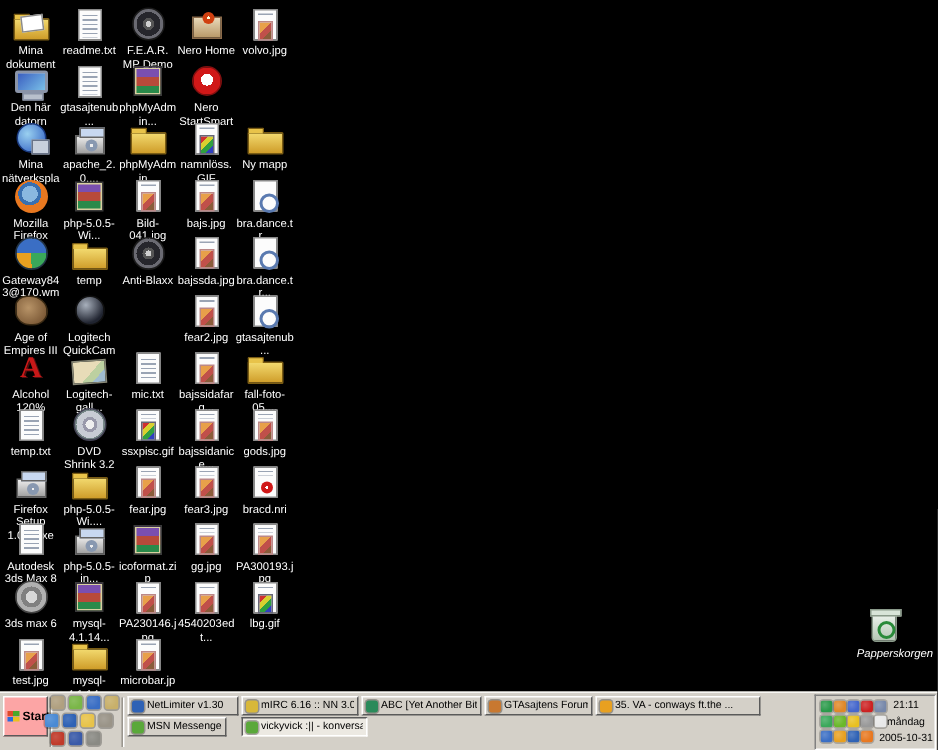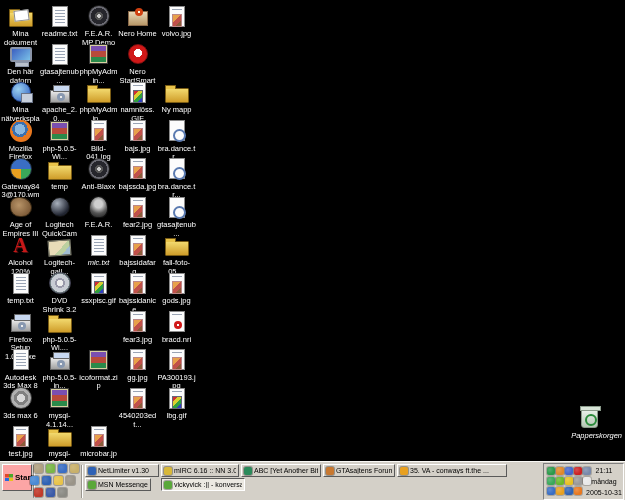--- a/index.html
+++ b/index.html
@@ -244,26 +244,20 @@
           <div class="s-horse"></div>
         </div>
         <div class="lbl">Age of Empires III</div>
       </div>
       <div class="dicon" style="left: 40px; top: 194px;">
         <div class="ig">
           <div class="s-camera"></div>
         </div>
         <div class="lbl">Logitech QuickCam</div>
       </div>
-      <div class="dicon" style="left: 79px; top: 194px;">
-        <div class="ig">
-          <div class="s-fear"></div>
-        </div>
-        <div class="lbl">F.E.A.R.</div>
-      </div>
       <div class="dicon" style="left: 118px; top: 194px;">
         <div class="ig">
           <div class="s-image"></div>
         </div>
         <div class="lbl">fear2.jpg</div>
       </div>
       <div class="dicon" style="left: 157px; top: 194px;">
         <div class="ig">
           <div class="s-torrent"></div>
         </div>
@@ -274,21 +268,21 @@
           <div class="s-alcohol"></div>
         </div>
         <div class="lbl">Alcohol 120%</div>
       </div>
       <div class="dicon" style="left: 40px; top: 232.2px;">
         <div class="ig">
           <div class="s-map"></div>
         </div>
         <div class="lbl">Logitech-gall...</div>
       </div>
-      <div class="dicon" style="left: 79px; top: 232.2px; font-style: italic;">
+      <div class="dicon" style="left: 79px; top: 232.2px;">
         <div class="ig">
           <div class="s-text"></div>
         </div>
         <div class="lbl">mic.txt</div>
       </div>
       <div class="dicon" style="left: 118px; top: 232.2px;">
         <div class="ig">
           <div class="s-image"></div>
         </div>
         <div class="lbl">bajssidafarg...</div>
@@ -334,20 +328,26 @@
           <div class="s-installer"></div>
         </div>
         <div class="lbl">Firefox Setup 1.0.7.exe</div>
       </div>
       <div class="dicon" style="left: 40px; top: 308.6px;">
         <div class="ig">
           <div class="s-folder"></div>
         </div>
         <div class="lbl">php-5.0.5-Wi....</div>
       </div>
+      <div class="dicon" style="left: 79px; top: 308.6px;">
+        <div class="ig">
+          <div class="s-image"></div>
+        </div>
+        <div class="lbl">fear.jpg</div>
+      </div>
       <div class="dicon" style="left: 118px; top: 308.6px;">
         <div class="ig">
           <div class="s-image"></div>
         </div>
         <div class="lbl">fear3.jpg</div>
       </div>
       <div class="dicon" style="left: 157px; top: 308.6px;">
         <div class="ig">
           <div class="s-nero-doc"></div>
         </div>
@@ -387,20 +387,26 @@
         <div class="ig">
           <div class="s-max"></div>
         </div>
         <div class="lbl">3ds max 6</div>
       </div>
       <div class="dicon" style="left: 40px; top: 385px;">
         <div class="ig">
           <div class="s-archive"></div>
         </div>
         <div class="lbl">mysql-4.1.14...</div>
+      </div>
+      <div class="dicon" style="left: 79px; top: 385px;">
+        <div class="ig">
+          <div class="s-image"></div>
+        </div>
+        <div class="lbl">PA230146.jpg</div>
       </div>
       <div class="dicon" style="left: 118px; top: 385px;">
         <div class="ig">
           <div class="s-image"></div>
         </div>
         <div class="lbl">4540203edt...</div>
       </div>
       <div class="dicon" style="left: 157px; top: 385px;">
         <div class="ig">
           <div class="s-gif"></div>

